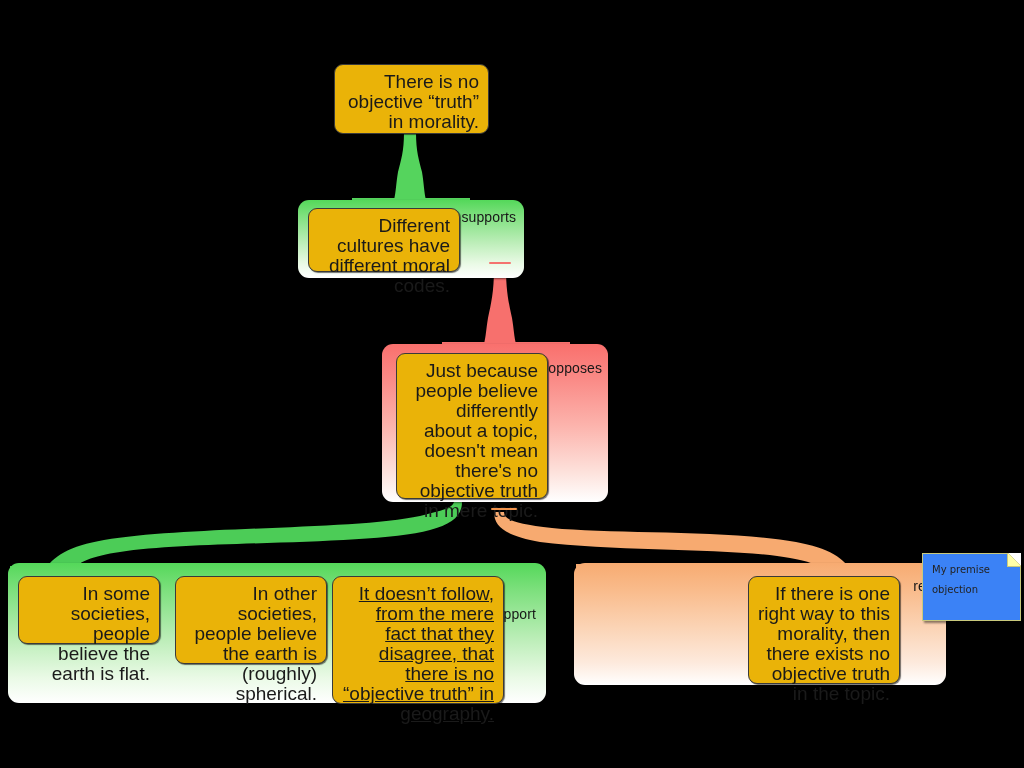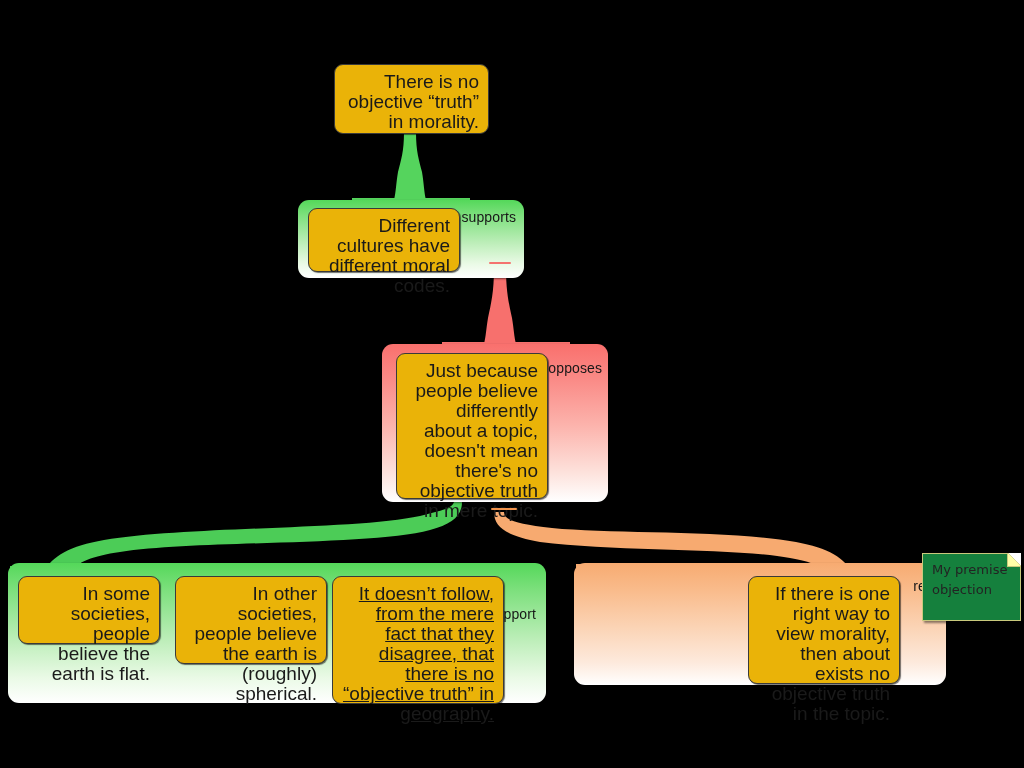--- a/index.html
+++ b/index.html
@@ -76,25 +76,25 @@
     position: absolute;
     height: 2px;
     border-radius: 1px;
   }
   .tick.red { background: #f4736f; }
   .tick.orange { background: #f2934c; }
 
   
   .sticky {
     position: absolute;
-    background: #15803d;
+    background: #3b82f6;
     border: 1px solid #c9c97c;
     box-sizing: border-box;
     font-family: "DejaVu Sans", sans-serif;
-    font-size: 13px;
+    font-size: 10px;
     line-height: 20px;
     color: #232323;
     padding: 6px 8px 6px 9px;
     box-shadow: 1.5px 1.5px 2px rgba(0,0,0,0.45);
   }
   .sticky .fold {
     position: absolute;
     right: -1px;
     top: -1px;
     width: 13px;
@@ -179,21 +179,21 @@
     <span>In some societies, people believe the earth is flat.</span>
   </div>
   <div class="card" style="left:332px; top:576px; width:172px; height:128px;text-decoration:underline;">
     <span>It doesn’t follow, from the mere fact that they disagree, that there is no “objective truth” in geography.</span>
   </div>
 
   <div class="group orange" style="left:574px; top:563px; width:372px; height:122px;">
     <span class="group-label" style="right:20px; top:15px;">re</span>
   </div>
   <div class="card" style="left:748px; top:576px; width:152px; height:108px;">
-    <span>If there is one right way to view morality, then about exists no objective truth in the topic.</span>
+    <span>If there is one right way to this morality, then there exists no objective truth in the topic.</span>
   </div>
 
   <div class="sticky" style="left:922px; top:553px; width:99px; height:68px;">
     <span class="fold"></span>
     <span>My premise objection</span>
   </div>
 
 </div>
 
 </body></html>

